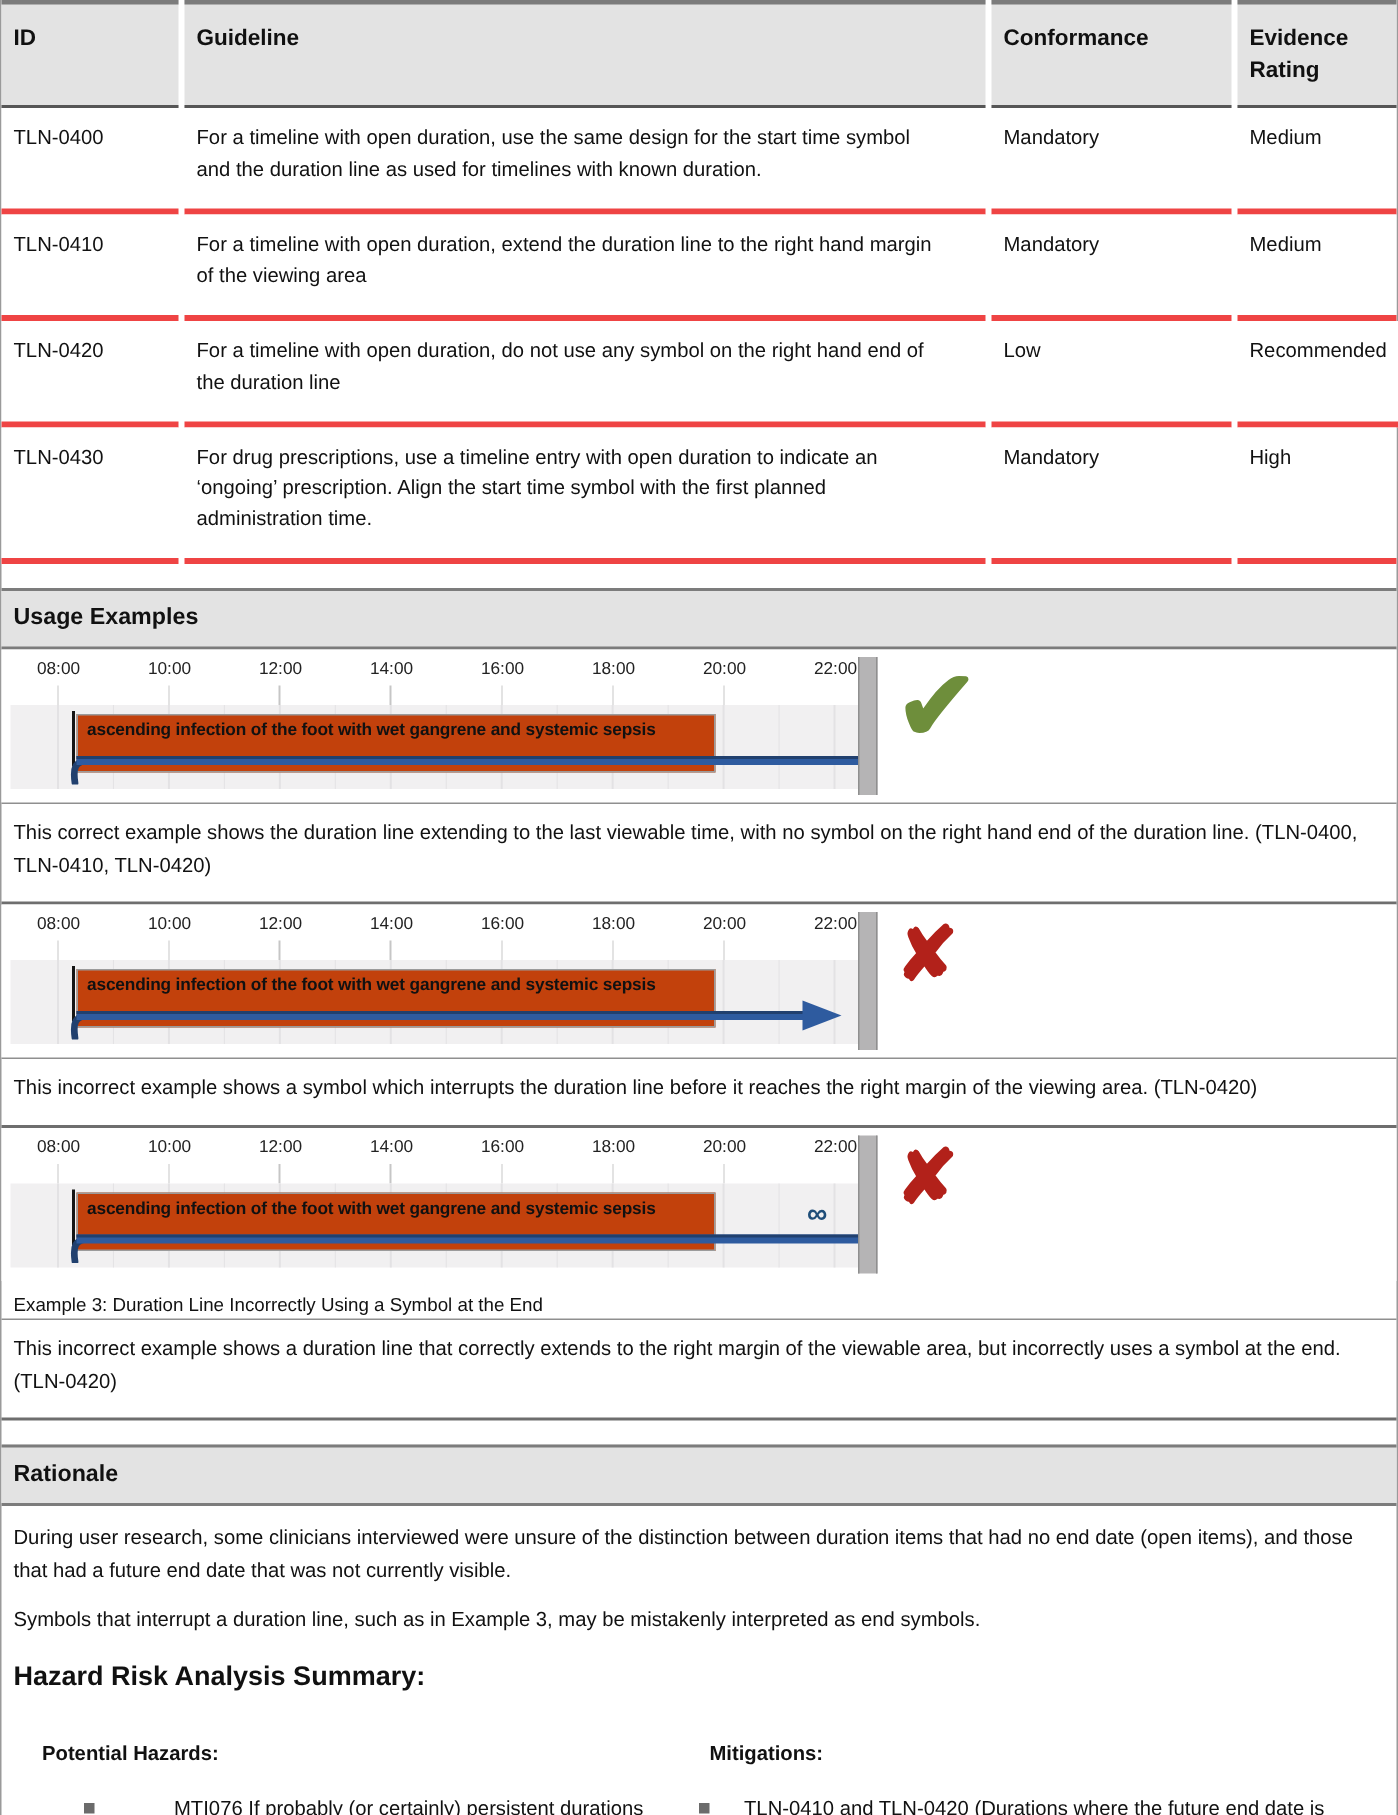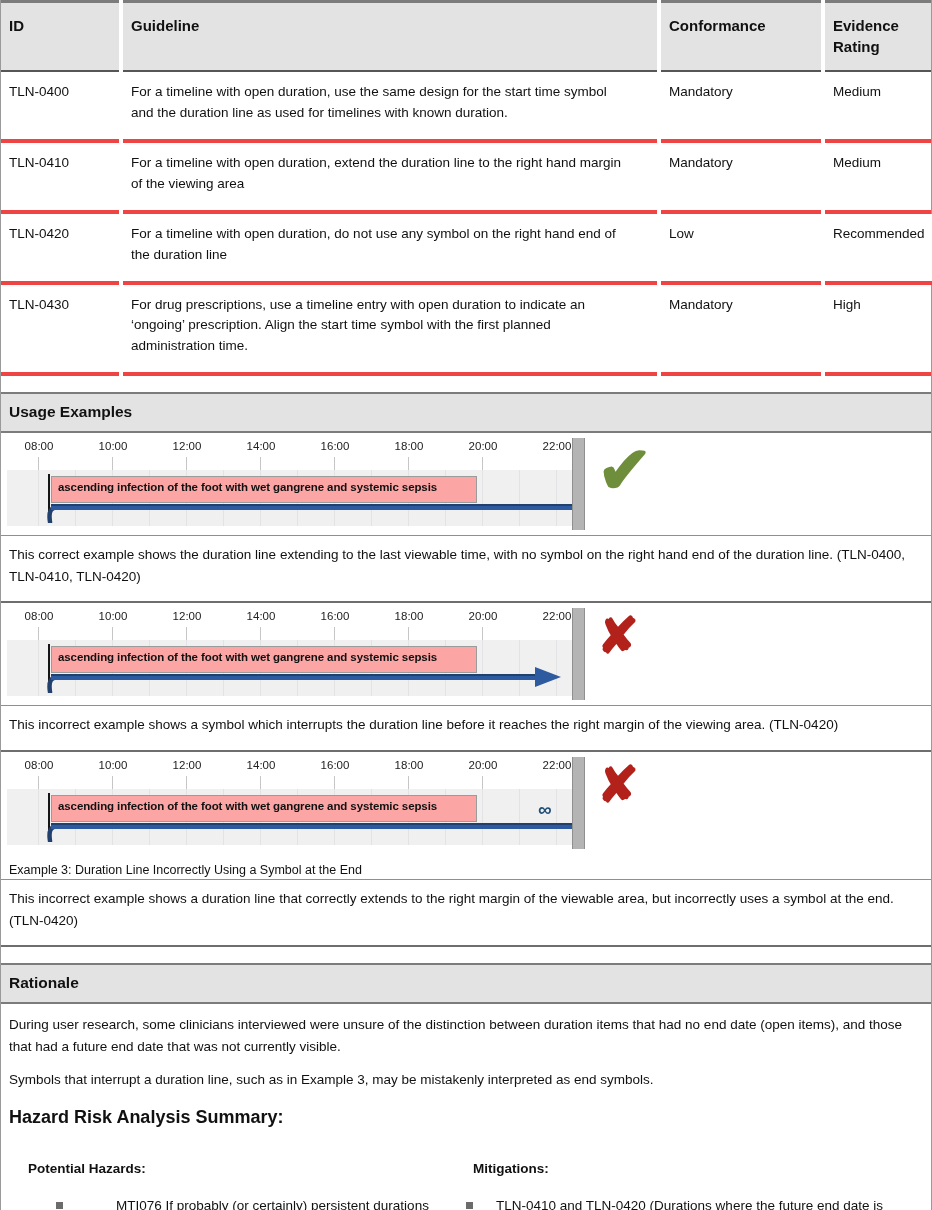--- a/index.html
+++ b/index.html
@@ -20,21 +20,21 @@
   
   .example-figure { display:flex; align-items:flex-start; padding:5px 0 3px 6px; background:#fff; }
   .tl-panel { position:relative; width:580px; height:94px; flex:none; }
   .time-axis { position:absolute; left:15px; top:2px; width:552px; display:flex; justify-content:space-between; }
   .time-label { font-size:11.5px; color:#222; width:34px; text-align:center; }
   .ticks { position:absolute; left:0; top:19px; width:566px; height:13px;
            background-image:repeating-linear-gradient(to right, transparent 0 73px, #c6c6c6 73px 74px); background-position:-42px 0; }
   .lane { position:absolute; left:0; top:32px; width:565px; height:56px; background-color:#f1f0f1;
           background-image:repeating-linear-gradient(to right, transparent 0 36px, #e3e2e4 36px 37px); background-position:-5px 0; }
   .start-tick { position:absolute; left:41px; top:36px; width:2px; height:37px; background:#151515; }
-  .entry-label { position:absolute; left:44px; top:38px; width:426px; height:27px; background:#fca5a5; border:1px solid #9b9b9b; }
+  .entry-label { position:absolute; left:44px; top:38px; width:426px; height:39px; background:#c2410c; border:1px solid #9b9b9b; }
   .entry-label span { display:block; padding:4px 0 0 6px; font-size:11.5px; font-weight:700; letter-spacing:-0.1px; white-space:nowrap; }
   .duration-line { position:absolute; left:44px; top:66px; height:6px; width:521px; background:var(--line-blue); border-top:2px solid var(--line-edge); }
   .v2 .duration-line { width:486px; }
   .start-hook { position:absolute; left:36px; top:65px; }
   .arrow-head { position:absolute; left:528px; top:59px; width:0; height:0;
                 border-top:10px solid transparent; border-bottom:10px solid transparent; border-left:26px solid var(--line-blue); }
   .infinity { position:absolute; left:531px; top:42px; font-size:19px; font-weight:700; color:var(--infinity-blue); }
   .end-bar { position:absolute; left:565px; top:0; width:13px; height:92px; background:var(--bar-gray); border-left:1px solid #8f8f8f; border-right:1px solid #8f8f8f; }
   .mark { margin-left:10px; font-weight:700; }
   .mark.check { color:var(--check-green); font-size:66px; line-height:64px; margin-top:0; }

